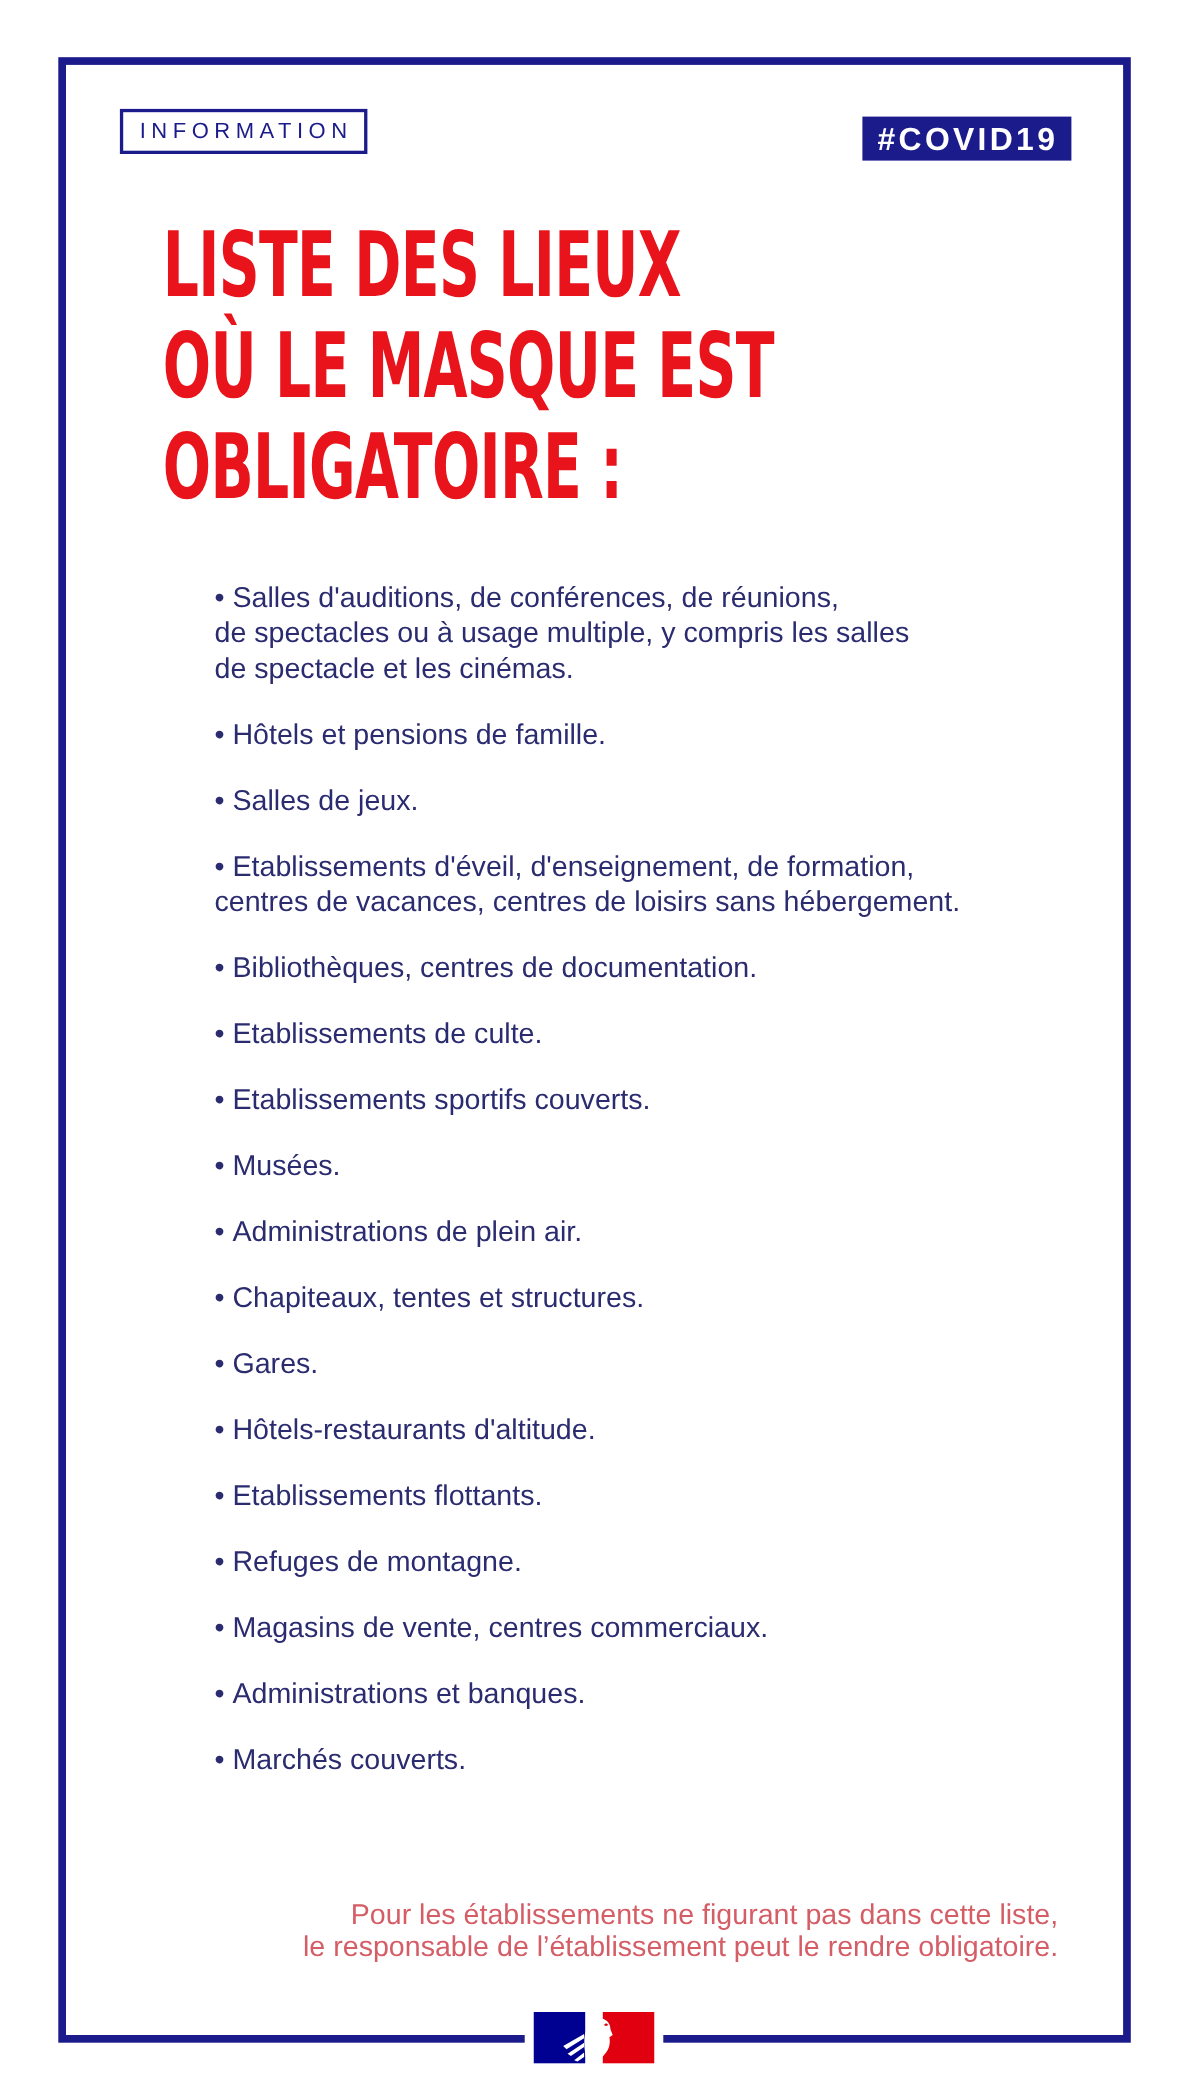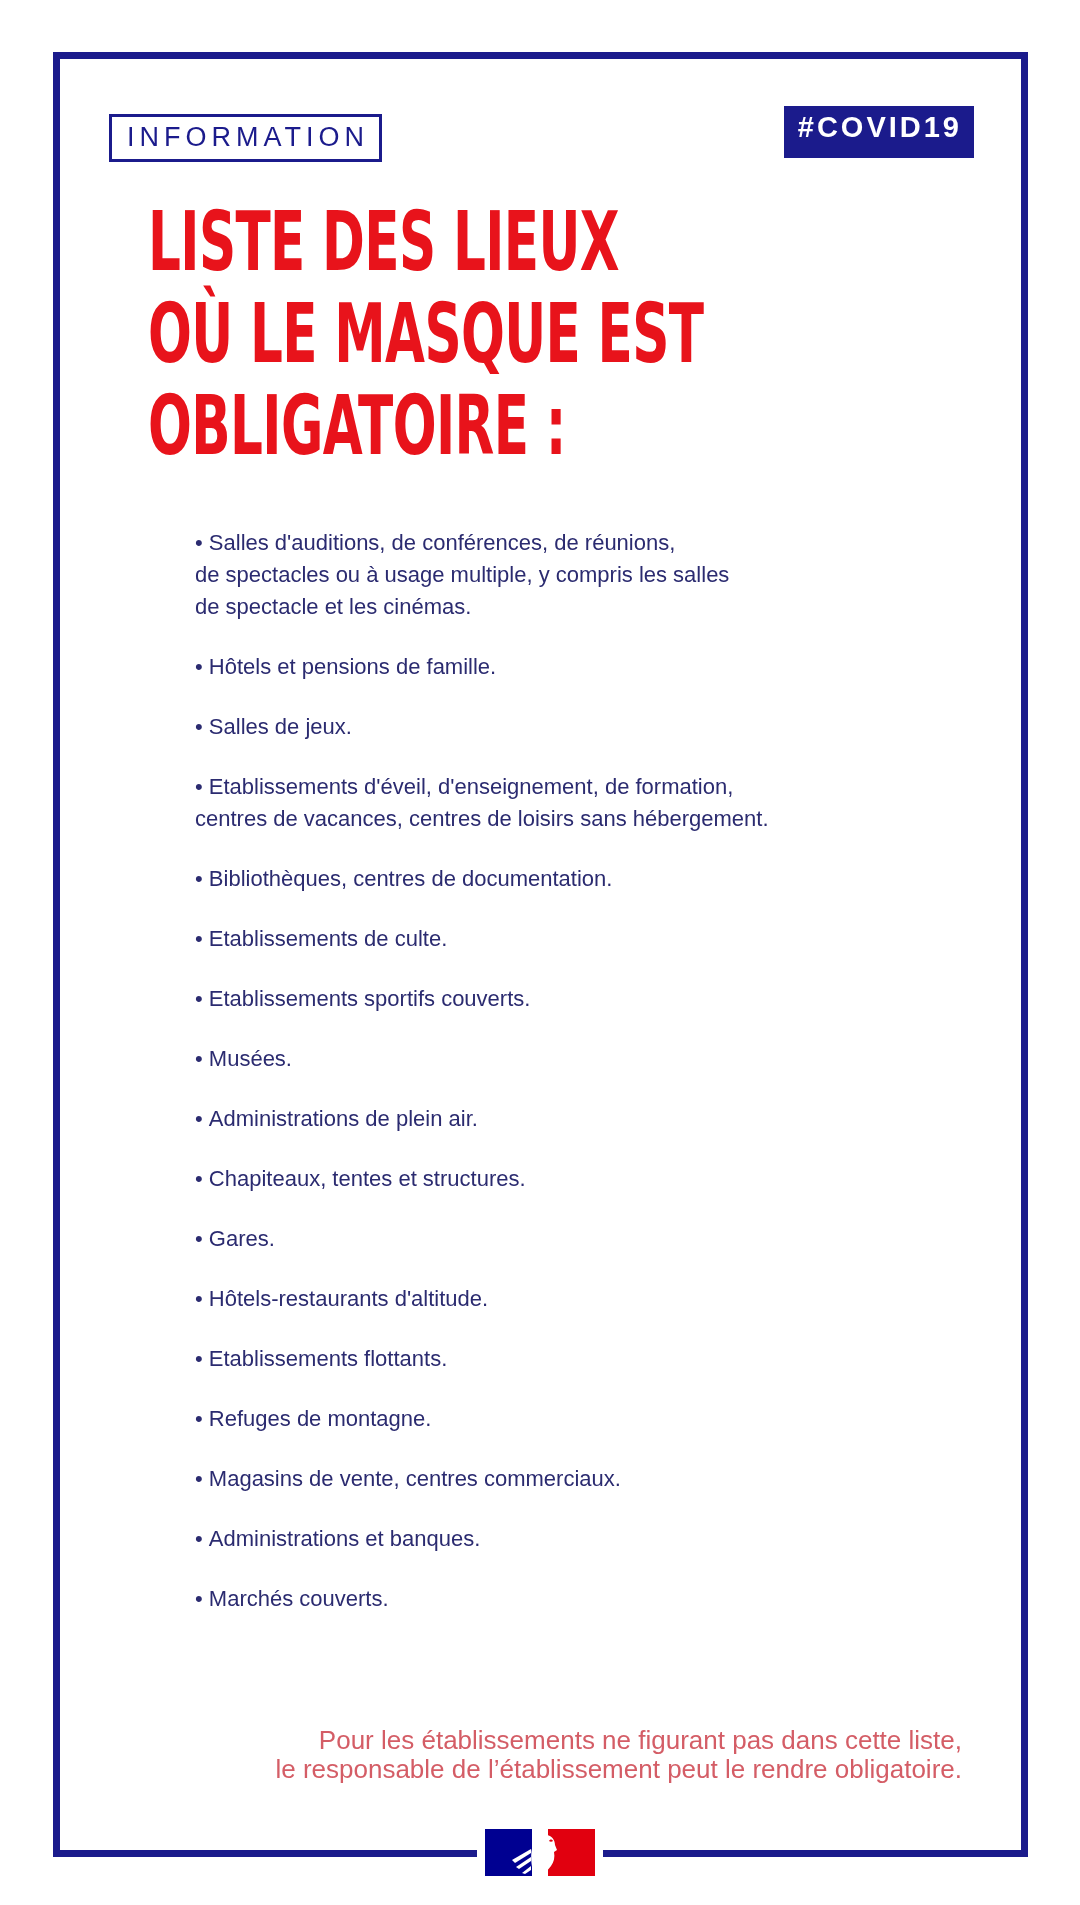--- a/index.html
+++ b/index.html
@@ -6,45 +6,45 @@
   .page {
     position:relative; width:1080px; height:1905px;
     background:#ffffff; overflow:hidden;
     font-family:"Liberation Sans", sans-serif;
   }
   .frame {
     position:absolute; left:53px; top:52px; width:975px; height:1805px;
     border:7px solid #1b1b8c; box-sizing:border-box;
   }
   .info-badge {
-    position:absolute; left:109px; top:114px;
+    position:absolute; left:109px; top:99px;
     border:3px solid #1b1b8c; color:#1b1b8c;
-    font-size:27px; line-height:1; font-weight:500;
+    font-size:20px; line-height:1; font-weight:500;
     letter-spacing:5px; padding:7px 10px 8px 15px;
     background:#ffffff;
   }
   .covid-badge {
     position:absolute; right:106px; top:106px;
     background:#1b1b8c; color:#ffffff;
     font-size:29px; line-height:1; font-weight:bold;
-    letter-spacing:3px; padding:7px 12px 16px 14px;
+    letter-spacing:3px; padding:7px 12px 4px 14px;
   }
   .title {
     position:absolute; left:148px; top:196px;
     color:#e8131b;
     font-family:"DejaVu Sans","Liberation Sans",sans-serif;
     font-weight:bold; font-size:82px; line-height:92px;
     letter-spacing:-1px; white-space:nowrap;
     transform:scaleX(0.63); transform-origin:0 0;
   }
   .title .tline { display:block; }
   .place-list {
     position:absolute; left:195px; top:527px; width:730px;
     margin:0; padding:0; list-style:none;
-    color:#2b2b70; font-size:22px; line-height:32px;
+    color:#2b2b70; font-size:26px; line-height:32px;
   }
   .place-list li { white-space:pre-line; margin:0 0 28px 0; }
   .place-list li::before { content:"\2022\00a0 "; color:#2b2b70; }
   .footer-note {
     position:absolute; left:182px; top:1726px; width:780px;
     color:#d45d66; font-size:26px; line-height:29px;
     white-space:pre-line;
     text-align:right;
   }
   .logo-wrap {

